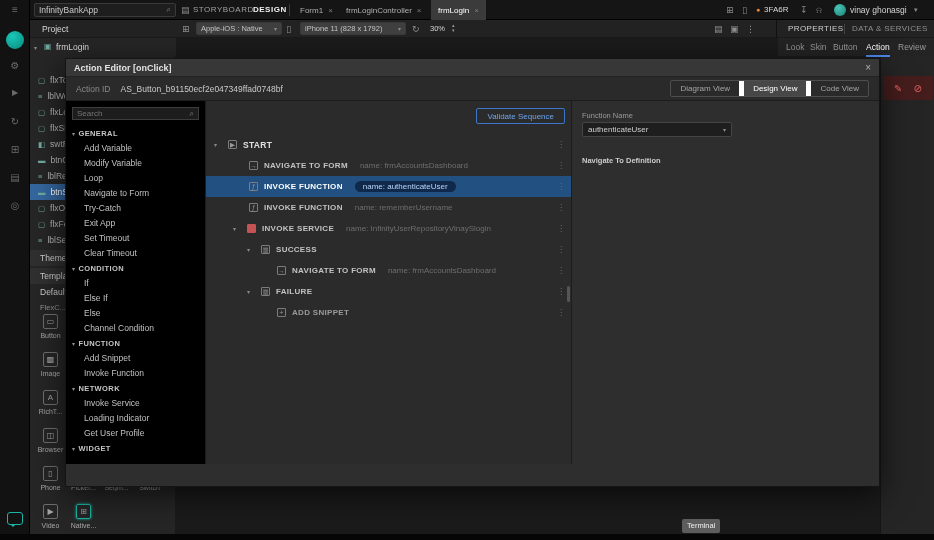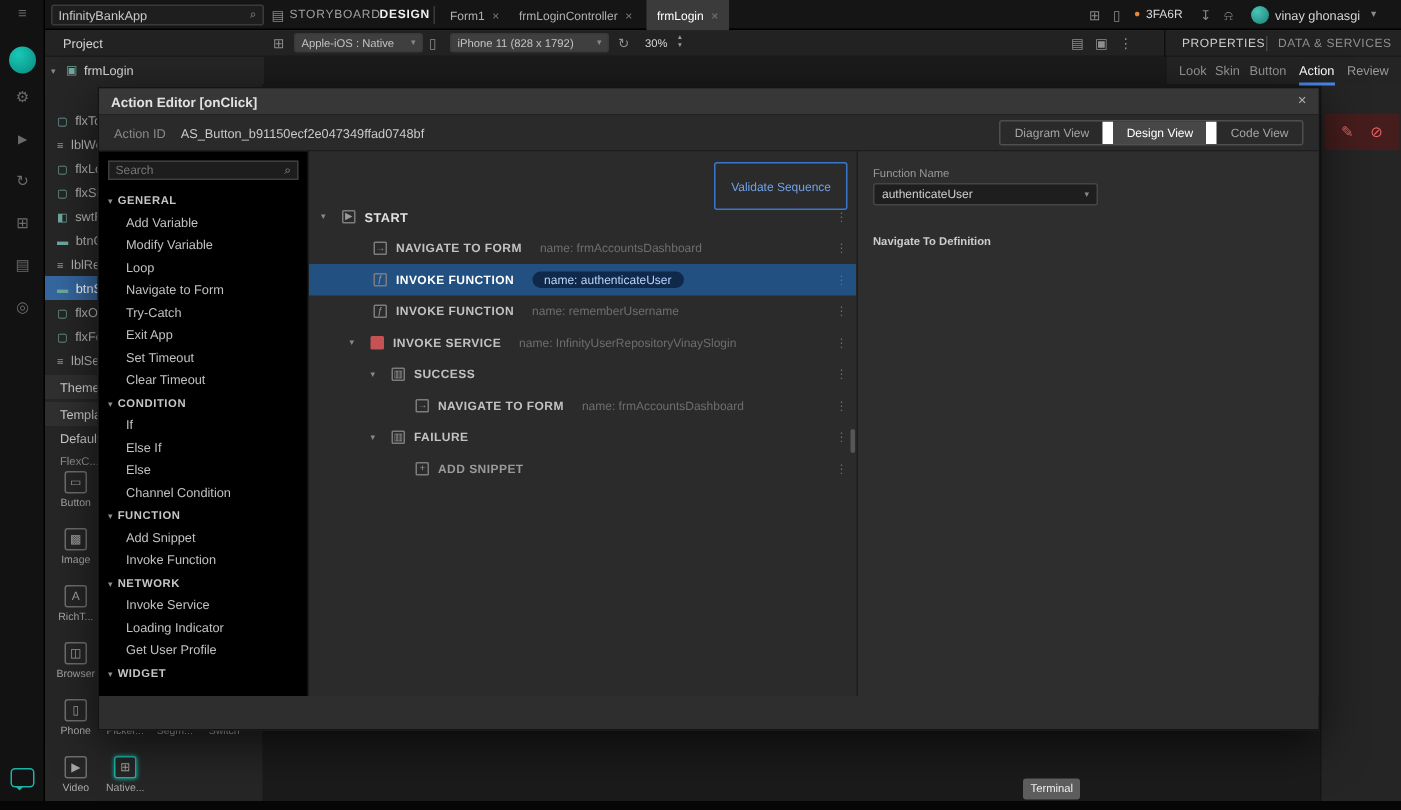--- a/index.html
+++ b/index.html
@@ -71,34 +71,34 @@
   
   .modal{left:65px;top:58px;width:815px;height:429px;background:#2e2e2e;border:1px solid #141414;
     box-shadow:0 8px 30px rgba(0,0,0,.65);z-index:10;}
   .m-header{height:18px;background:#373737;display:flex;align-items:center;padding:0 8px;border-bottom:1px solid #222;gap:44px;}
   .m-title{font-size:9px;font-weight:bold;color:#e2e2e2;flex:1;}
   .m-close{color:#b0b0b0;font-size:10px;}
   .m-idbar{height:24px;background:#2a2a2a;border-bottom:1px solid #1d1d1d;display:flex;align-items:center;padding:0 10px;gap:10px;}
   .id-label{font-size:8.5px;color:#8a8a8a;}
   .id-value{font-size:8.5px;color:#c9c9c9;flex:1;}
   .view-seg{display:flex;border:1px solid #4e4e4e;border-radius:2px;overflow:hidden;}
-  .seg{padding:0 9px;line-height:15px;font-size:8px;color:#a5a5a5;border-left:7px solid #ffffff;}
+  .seg{padding:0 9px;line-height:15px;font-size:8px;color:#a5a5a5;border-left:5px solid #ffffff;}
   .seg:first-child{border-left:0;}
   .seg.active{background:#474747;color:#fff;}
   .m-body{position:absolute;top:42px;left:0;right:0;bottom:22px;}
   .m-left{position:absolute;left:0;top:0;bottom:0;width:140px;background:#000000;border-right:1px solid #1d1d1d;overflow:hidden;}
   .m-search{position:absolute;top:6px;left:6px;right:6px;height:13px;background:#1d1d1d;border:1px solid #3d3d3d;
     display:flex;align-items:center;padding:0 4px;}
   .m-search input{flex:1;min-width:0;background:transparent;border:0;outline:0;color:#bbb;font-size:8px;font-family:inherit;}
   .m-list{position:absolute;top:25px;left:0;right:0;bottom:0;overflow:hidden;}
   .cat-h{height:15px;line-height:15px;padding-left:6px;font-size:7.5px;font-weight:bold;letter-spacing:.4px;color:#c6c6c6;}
   .cat-h .cv{font-size:6px;color:#8d8d8d;margin-right:3px;}
   .cat-i{height:15px;line-height:15px;padding-left:18px;font-size:8.5px;color:#c2c2c2;white-space:nowrap;}
   .m-center{position:absolute;left:140px;top:0;bottom:0;width:365px;background:#2b2b2b;overflow:hidden;}
-  .validate{position:absolute;top:7px;right:6px;height:32px;padding:0 10px;background:#2b2b2b;
+  .validate{position:absolute;top:7px;right:6px;height:16px;padding:0 10px;background:#2b2b2b;
     border:1px solid #3a76c9;border-radius:2px;color:#6fa3ea;font-size:8px;font-family:inherit;}
   .seq-row{position:absolute;left:0;width:365px;height:21px;display:flex;align-items:center;}
   .seq-row .chev{width:14px;color:#8a8a8a;font-size:6px;text-align:left;flex:none;}
   .seq-row .ric{width:9px;height:9px;border:1px solid #7c7c7c;border-radius:1px;margin-right:6px;
     font-size:6.5px;line-height:7px;text-align:center;color:#9a9a9a;flex:none;}
   .seq-row .ric.red{background:#c65353;border-color:#c65353;color:transparent;}
   .seq-row .lbl{font-weight:bold;letter-spacing:.3px;color:#c2c2c2;font-size:8px;white-space:nowrap;}
   .seq-row .det{margin-left:12px;color:#6e6e6e;font-size:8px;white-space:nowrap;}
   .seq-row .pill{margin-left:12px;background:#10294a;border-radius:7px;padding:1px 8px;color:#b9d4fb;font-size:8px;white-space:nowrap;}
   .seq-row .kebab{position:absolute;right:6px;color:#707070;font-size:8px;}

